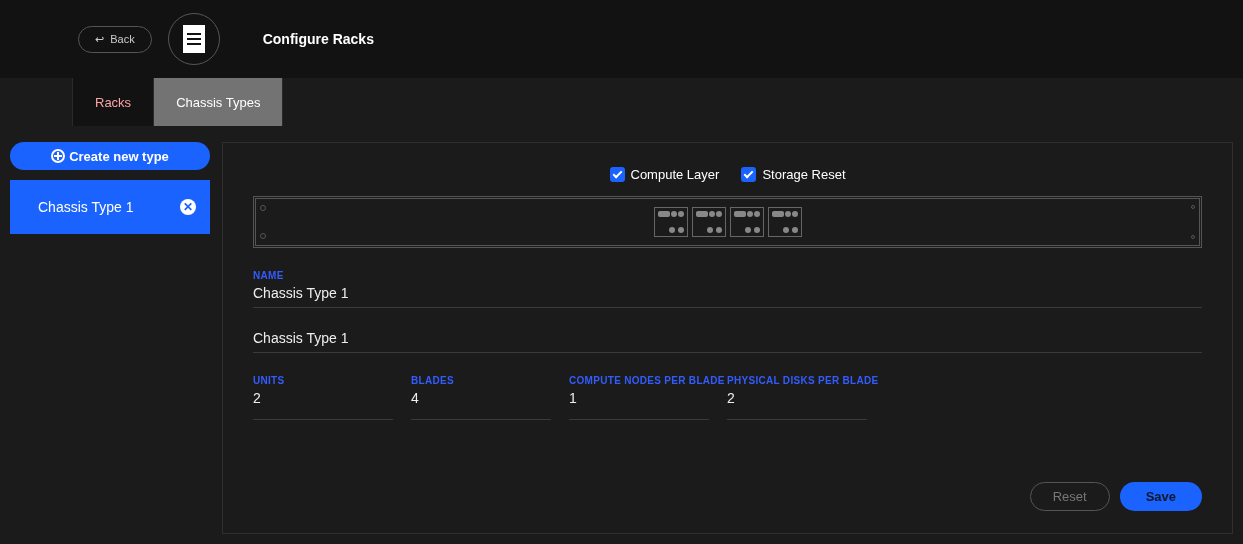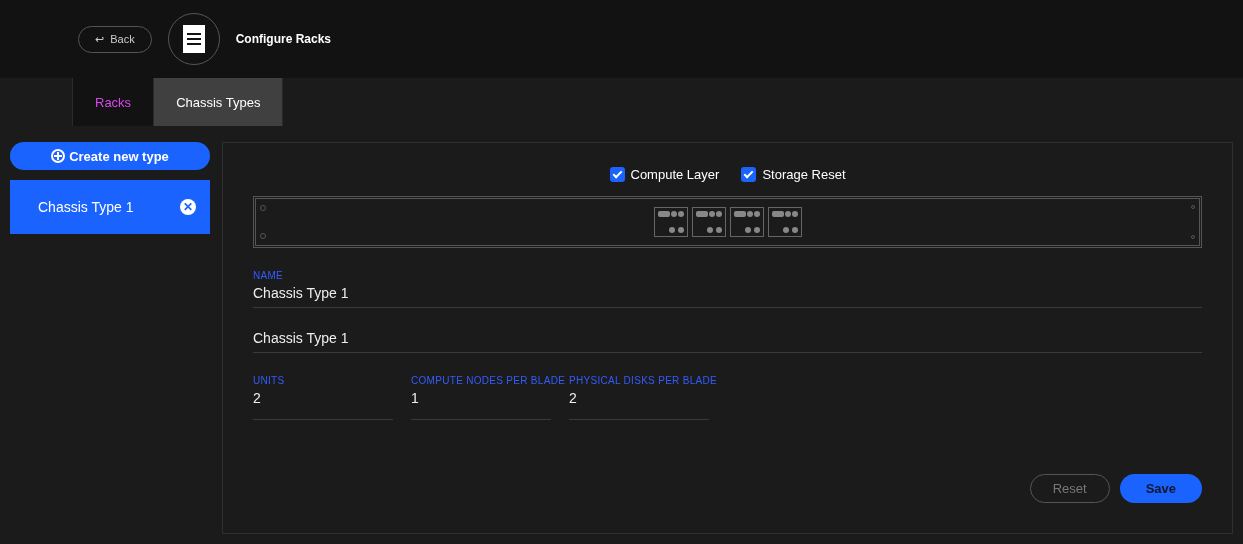--- a/index.html
+++ b/index.html
@@ -4,27 +4,27 @@
   <style>
     * { margin:0; padding:0; box-sizing:border-box; font-family:-apple-system,BlinkMacSystemFont,"Segoe UI",Arial,sans-serif; }
     body { background:#1b1b1b; color:#fff; width:1243px; height:544px; overflow:hidden; }
 
     
     .header { background:#121212; height:78px; display:flex; align-items:center; padding-left:78px; gap:16px; }
     .back-btn { border:1px solid #555; border-radius:999px; padding:6px 16px; font-size:11px; color:#ccc; display:flex; align-items:center; gap:6px; cursor:pointer; background:transparent; }
     .header-icon { width:52px; height:52px; border:1px solid #555; border-radius:50%; display:flex; align-items:center; justify-content:center; }
     .header-icon-inner { width:22px; height:28px; background:#fff; display:flex; flex-direction:column; justify-content:center; gap:3px; padding:4px; }
     .header-icon-inner span { height:2px; background:#121212; }
-    .page-title { font-size:12px; font-weight:600; }
+    .page-title { font-size:14px; font-weight:600;margin-left:27px; }
 
     
     .tabbar { background:#1b1b1b; height:48px; display:flex; padding-left:72px; }
-    .tab { padding:0 22px; display:flex; align-items:center; font-size:13px; color:#d946ef; cursor:pointer; border-right:1px solid #2a2a2a; background:#121212; }
+    .tab { padding:0 22px; display:flex; align-items:center; font-size:13px; color:#fca5a5; cursor:pointer; border-right:1px solid #2a2a2a; background:#121212; }
     .tab:first-child { border-left:1px solid #2a2a2a; }
-    .tab.active { background:#404040; color:#fff; }
+    .tab.active { background:#737373; color:#fff; }
 
     
     .body { display:flex; padding:16px 10px 10px 10px; gap:12px; height:calc(544px - 78px - 48px); }
     .sidebar { width:200px; flex:none; display:flex; flex-direction:column; gap:10px; }
     .create-btn { background:#1b63ff; color:#fff; border:none; border-radius:999px; height:28px; font-size:13px; font-weight:600; display:flex; align-items:center; justify-content:center; gap:4px; cursor:pointer; }
     .plus-icon { width:14px; height:14px; border:2px solid #fff; border-radius:50%; position:relative; }
     .plus-icon::before,.plus-icon::after { content:""; position:absolute; background:#fff; }
     .plus-icon::before { left:4px; top:1px; width:2px; height:8px; }
     .plus-icon::after { top:4px; left:1px; height:2px; width:8px; }
     .type-item { background:#1b63ff; color:#fff; height:54px; display:flex; align-items:center; justify-content:space-between; padding:0 14px 0 28px; font-size:14px; cursor:pointer; }
@@ -44,27 +44,27 @@
     .chassis-right-dots { position:absolute; right:4px; top:6px; bottom:6px; display:flex; flex-direction:column; justify-content:space-between; }
     .chassis-right-dots span { width:4px; height:4px; border:1px solid #555; border-radius:50%; }
     .blade { width:34px; height:30px; border:1px solid #666; padding:3px; display:flex; flex-direction:column; justify-content:space-between; }
     .blade-row { display:flex; justify-content:space-between; }
     .blade-row i { display:block; background:#888; border-radius:2px; }
     .blade .pill { width:12px; height:6px; }
     .blade .dot { width:6px; height:6px; border-radius:50%; }
     .blade-row.bottom { justify-content:flex-end; gap:3px; }
 
     .field-full { margin-bottom:22px; border-bottom:1px solid #3a3a3a; padding-bottom:6px; }
-    .field-label { color:#335cff; font-size:10px; font-weight:400; letter-spacing:0.3px; text-transform:uppercase; margin-bottom:4px; }
+    .field-label { color:#335cff; font-size:10px; font-weight:700; letter-spacing:0.3px; text-transform:uppercase; margin-bottom:4px; }
     .field-value { font-size:14px; color:#eee; }
     .field-row { display:flex; gap:18px; }
     .field-small { width:140px; border-bottom:1px solid #3a3a3a; padding-bottom:13px; }
     .field-small .field-label { white-space:nowrap; }
 
-    .footer-btns { position:absolute; right:30px; bottom:30px; display:flex; gap:10px; }
+    .footer-btns { position:absolute; right:30px; bottom:22px; display:flex; gap:10px; }
     .btn-reset { border:1px solid #555; background:transparent; color:#777; border-radius:999px; padding:6px 22px; font-size:13px; cursor:pointer; }
     .btn-save { background:#1b63ff; border:none; color:#0f172a; border-radius:999px; padding:6px 26px; font-size:13px; font-weight:600; cursor:pointer; }
   </style>
 </head>
 <body>
 
 <div class="header">
   <button class="back-btn">
     <span style="font-size:11px;">↩</span>
     <span>Back</span>
@@ -167,20 +167,24 @@
     <div class="field-full">
       <div class="field-value">Chassis Type 1</div>
     </div>
 
     <div class="field-row">
       <div class="field-small">
         <div class="field-label">UNITS</div>
         <div class="field-value">2</div>
       </div>
       <div class="field-small">
+        <div class="field-label">BLADES</div>
+        <div class="field-value">4</div>
+      </div>
+      <div class="field-small">
         <div class="field-label">COMPUTE NODES PER BLADE</div>
         <div class="field-value">1</div>
       </div>
       <div class="field-small">
         <div class="field-label">PHYSICAL DISKS PER BLADE</div>
         <div class="field-value">2</div>
       </div>
     </div>
 
     <div class="footer-btns">

